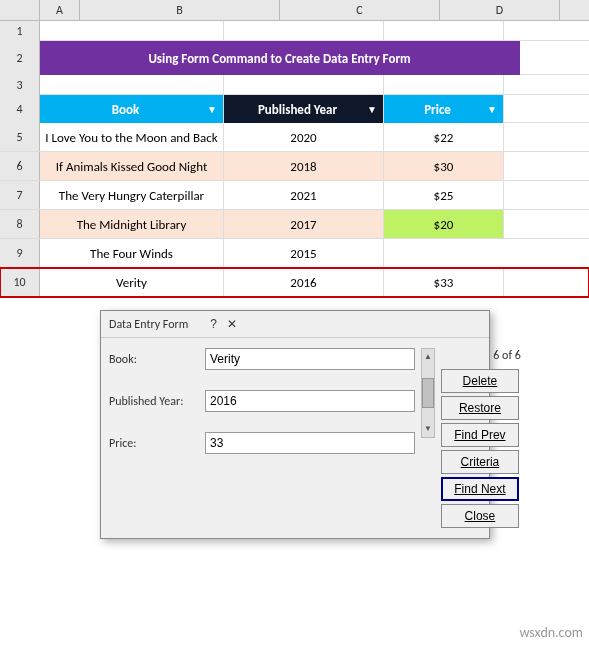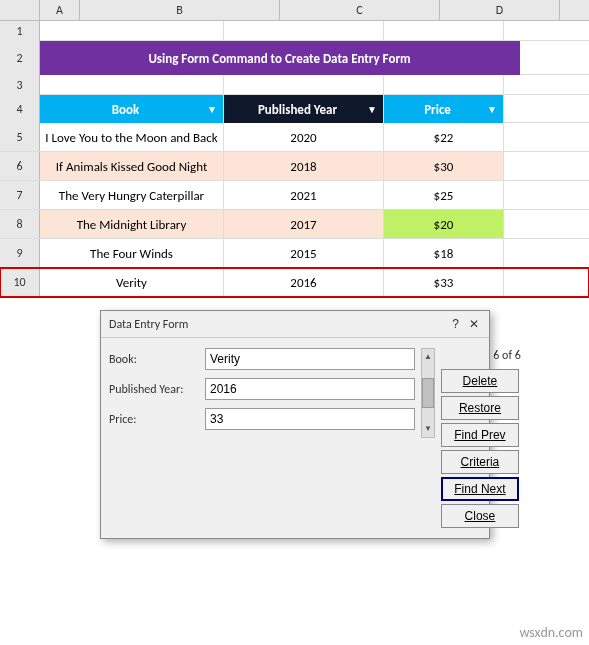--- a/index.html
+++ b/index.html
@@ -126,21 +126,21 @@
       box-shadow: 3px 3px 8px rgba(0,0,0,0.3);
       z-index: 100;
     }
 
     .dialog-titlebar {
       background: #f0f0f0;
       border-bottom: 1px solid #ccc;
       padding: 6px 8px;
       display: flex;
       align-items: center;
-      justify-content: space-between;
+      gap: 20px;
     }
     .dialog-title {
       font-size: 12px;
       font-weight: normal;
       color: #333;
     }
     .dialog-controls {
       display: flex;
       gap: 6px;
       align-items: center;
@@ -156,21 +156,21 @@
 
     .dialog-body {
       display: flex;
       padding: 10px 8px;
     }
 
     .dialog-fields {
       flex: 1;
       display: flex;
       flex-direction: column;
-      gap: 8px;
+      gap: 20px;
     }
 
     .field-row {
       display: flex;
       align-items: center;
       gap: 6px;
     }
     .field-label {
       width: 90px;
       text-align: left;
@@ -328,21 +328,20 @@
     <div class="row-num">8</div>
     <div class="cell cell-b" style="background:#fce4d6;">The Midnight Library</div>
     <div class="cell cell-c" style="background:#fce4d6;">2017</div>
     <div class="cell cell-d" style="background:#bef264;">$20</div>
   </div>
 
   <div class="sheet-row row-odd">
     <div class="row-num">9</div>
     <div class="cell cell-b">The Four Winds</div>
     <div class="cell cell-c">2015</div>
-    <div class="cell cell-d">$18</div>
   </div>
 
   <div class="sheet-row row-selected" style="outline:2px solid #c00; outline-offset:-1px; position:relative;">
     <div class="row-num">10</div>
     <div class="cell cell-b" style="background:#fff;">Verity</div>
     <div class="cell cell-c" style="background:#fff;">2016</div>
     <div class="cell cell-d" style="background:#fff;">$33</div>
   </div>
 
 </div>

